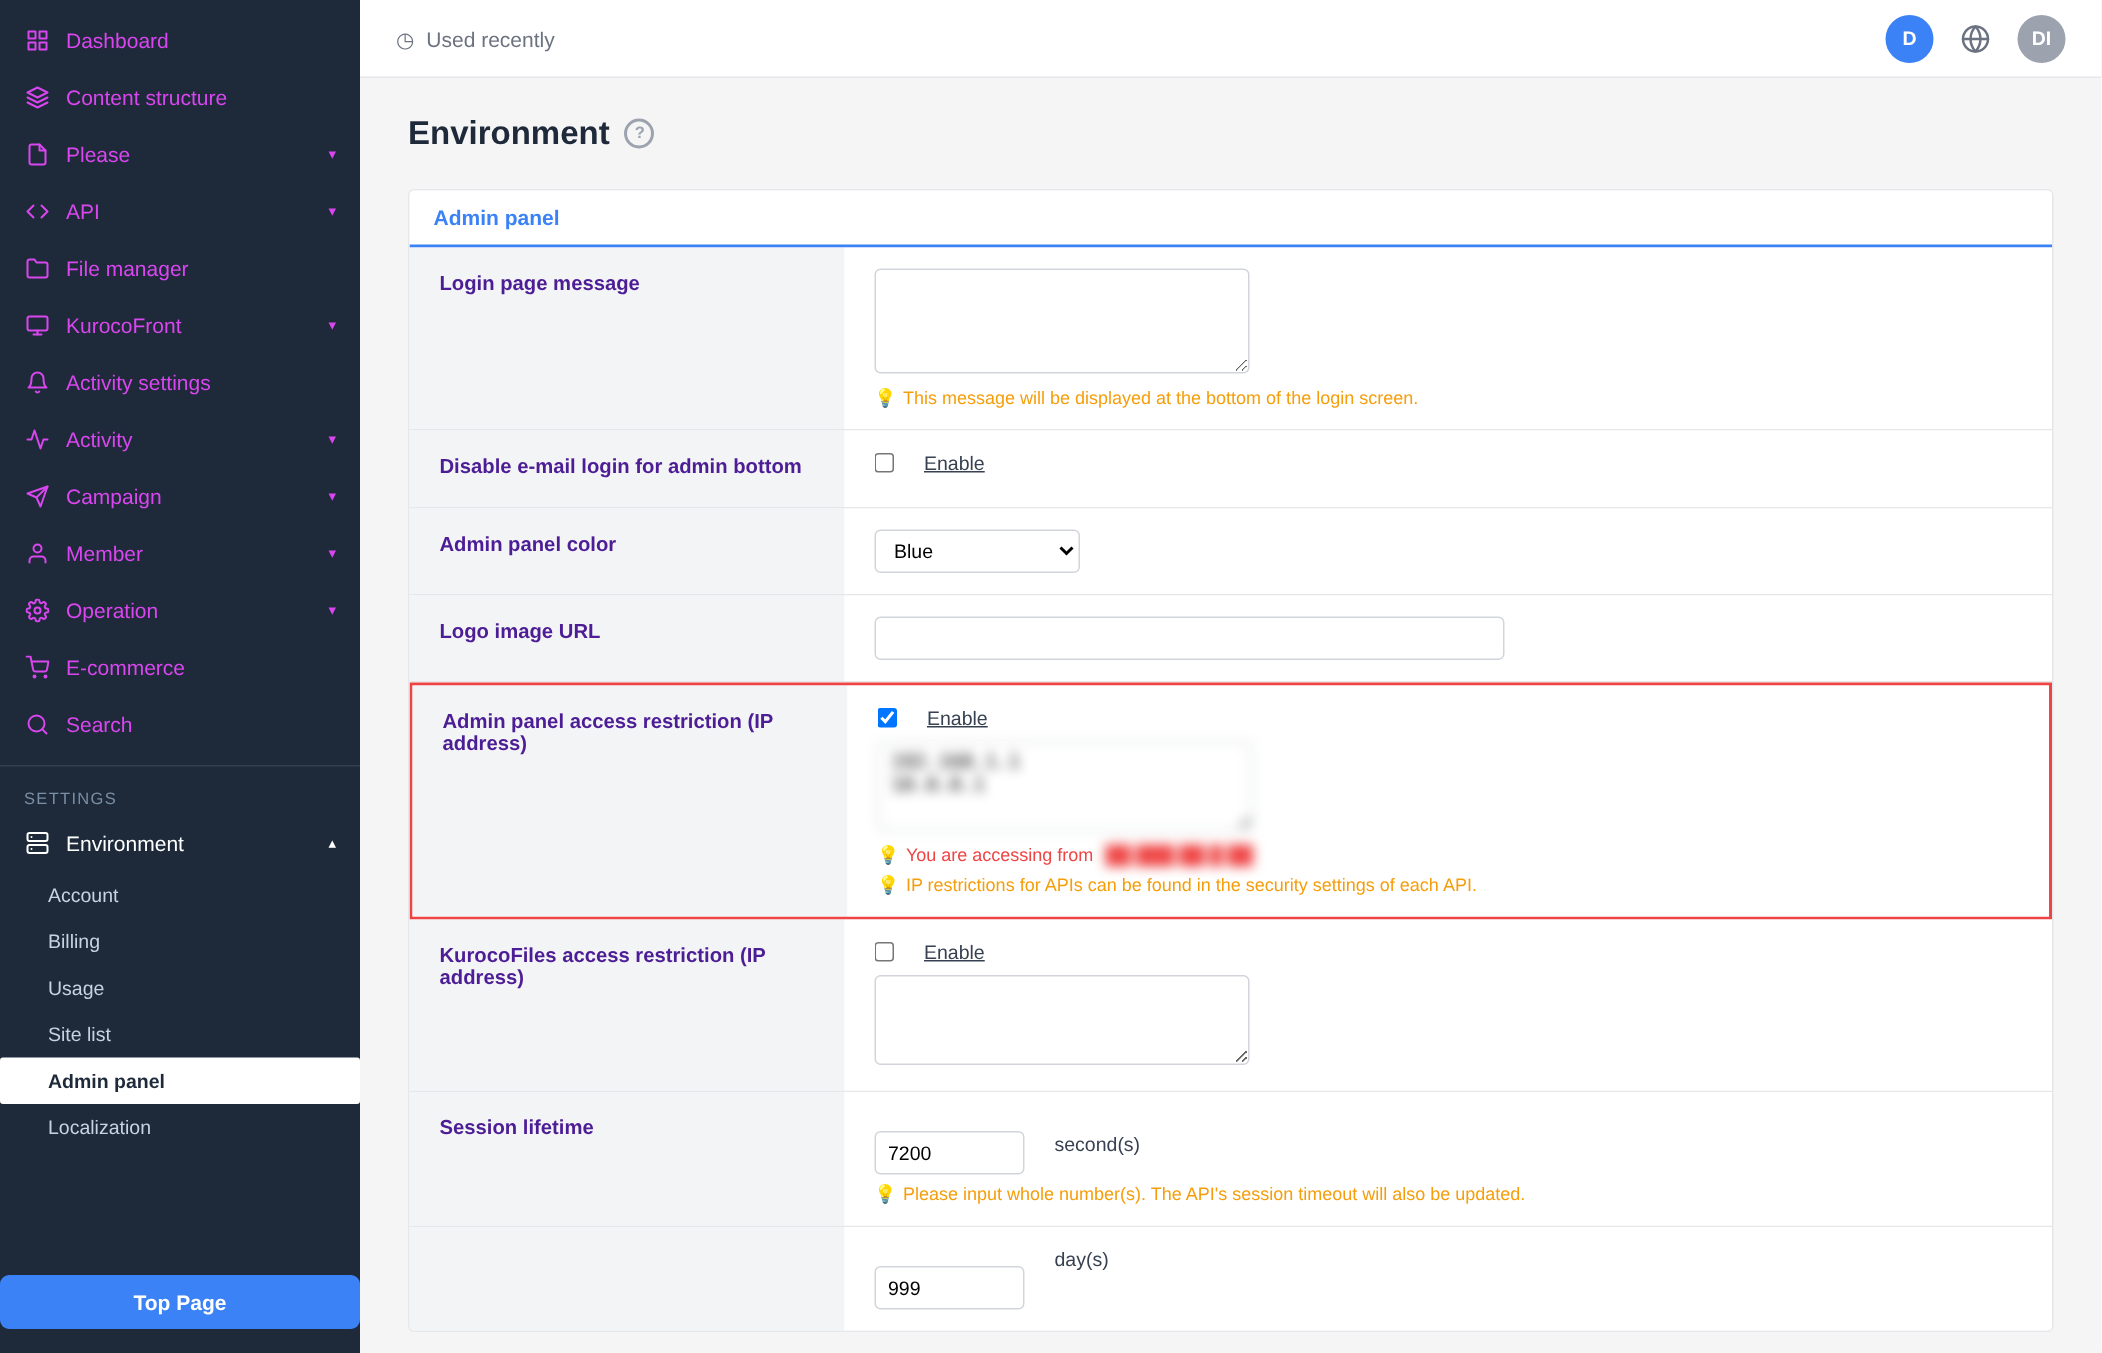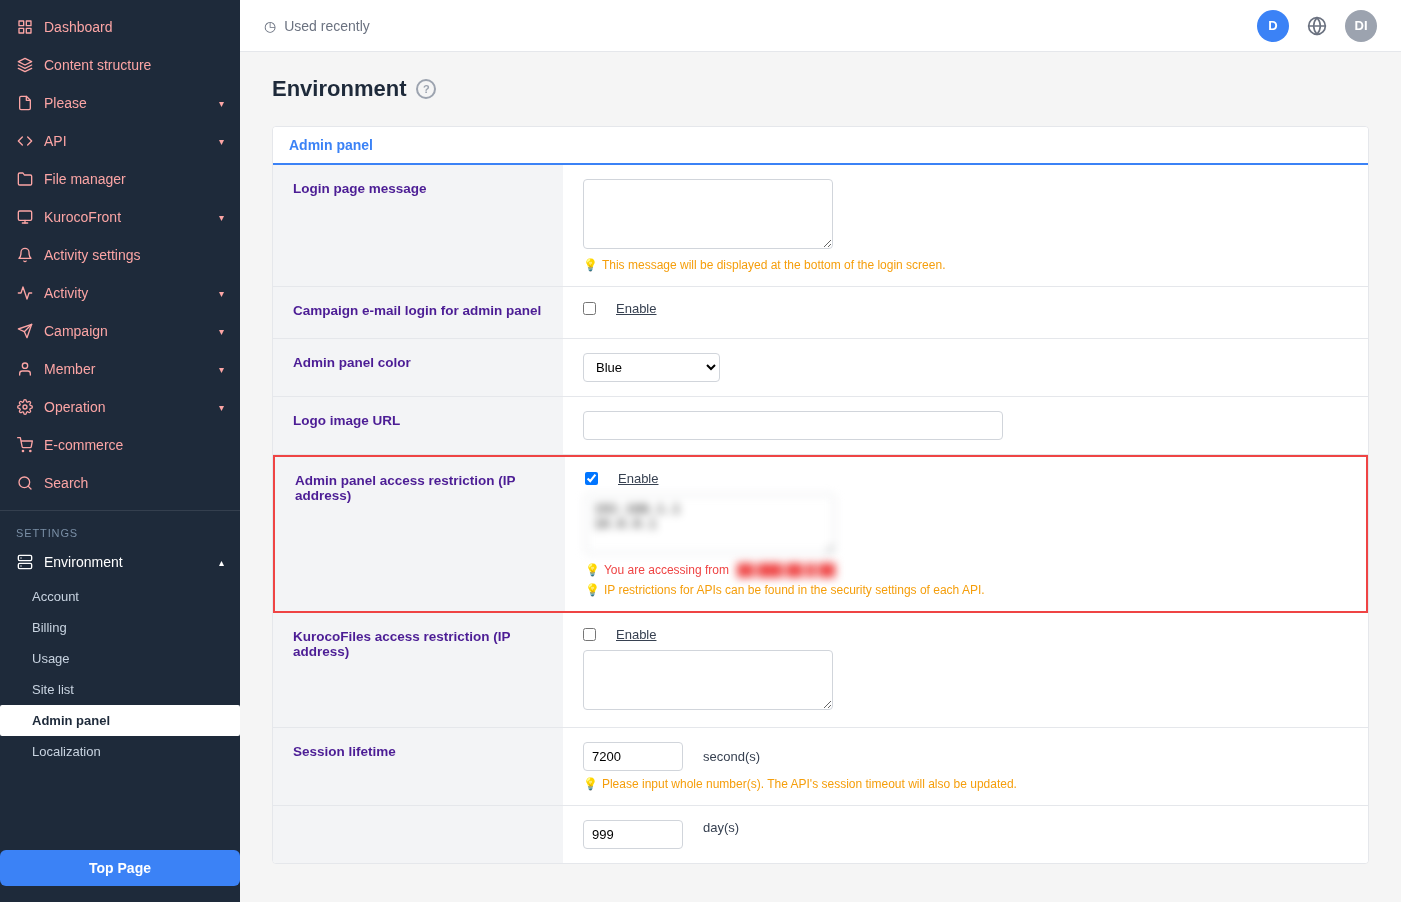--- a/index.html
+++ b/index.html
@@ -15,21 +15,21 @@
       flex-direction: column;
       overflow-y: auto;
       height: 100vh;
     }
     .sidebar-nav { padding: 8px 0; flex: 1; }
     .sidebar-item {
       display: flex;
       align-items: center;
       padding: 10px 16px;
       cursor: pointer;
-      color: #fca5a5;
+      color: #d946ef;
       font-size: 14px;
       gap: 10px;
       position: relative;
       text-decoration: none;
       user-select: none;
     }
     .sidebar-item .icon { width: 18px; height: 18px; display: flex; align-items: center; justify-content: center; flex-shrink: 0; }
     .sidebar-item .chevron { margin-left: auto; font-size: 10px; }
     .sidebar-divider { height: 1px; background: rgba(255,255,255,0.1); margin: 8px 0; }
     .sidebar-section-label { padding: 8px 16px 4px; font-size: 11px; color: #7a8fa6; letter-spacing: 0.08em; text-transform: uppercase; }
@@ -129,20 +129,21 @@
       font-size: 13px;
       background: #fff;
     }
     input[type="number"] {
       width: 100px;
       border: 1px solid #d1d5db;
       border-radius: 4px;
       padding: 6px 8px;
       font-size: 13px;
       background: #fff;
+      margin-top: 12px;
     }
     select {
       border: 1px solid #d1d5db;
       border-radius: 4px;
       padding: 5px 8px;
       font-size: 13px;
       background: #fff;
       cursor: pointer;
       width: 137px;
     }
@@ -384,21 +385,21 @@
           <textarea style=""></textarea>
           <div class="hint-text">
             <span class="bulb">💡</span>
             <span>This message will be displayed at the bottom of the login screen.</span>
           </div>
         </div>
       </div>
 
       <div class="setting-row">
         <div class="setting-label-cell">
-          <span>Campaign e-mail login for admin panel</span>
+          <span>Disable e-mail login for admin bottom</span>
         </div>
         <div class="setting-value-cell">
           <div class="checkbox-row">
             <input type="checkbox" style="">
             <span>Enable</span>
           </div>
         </div>
       </div>
 
       <div class="setting-row">

